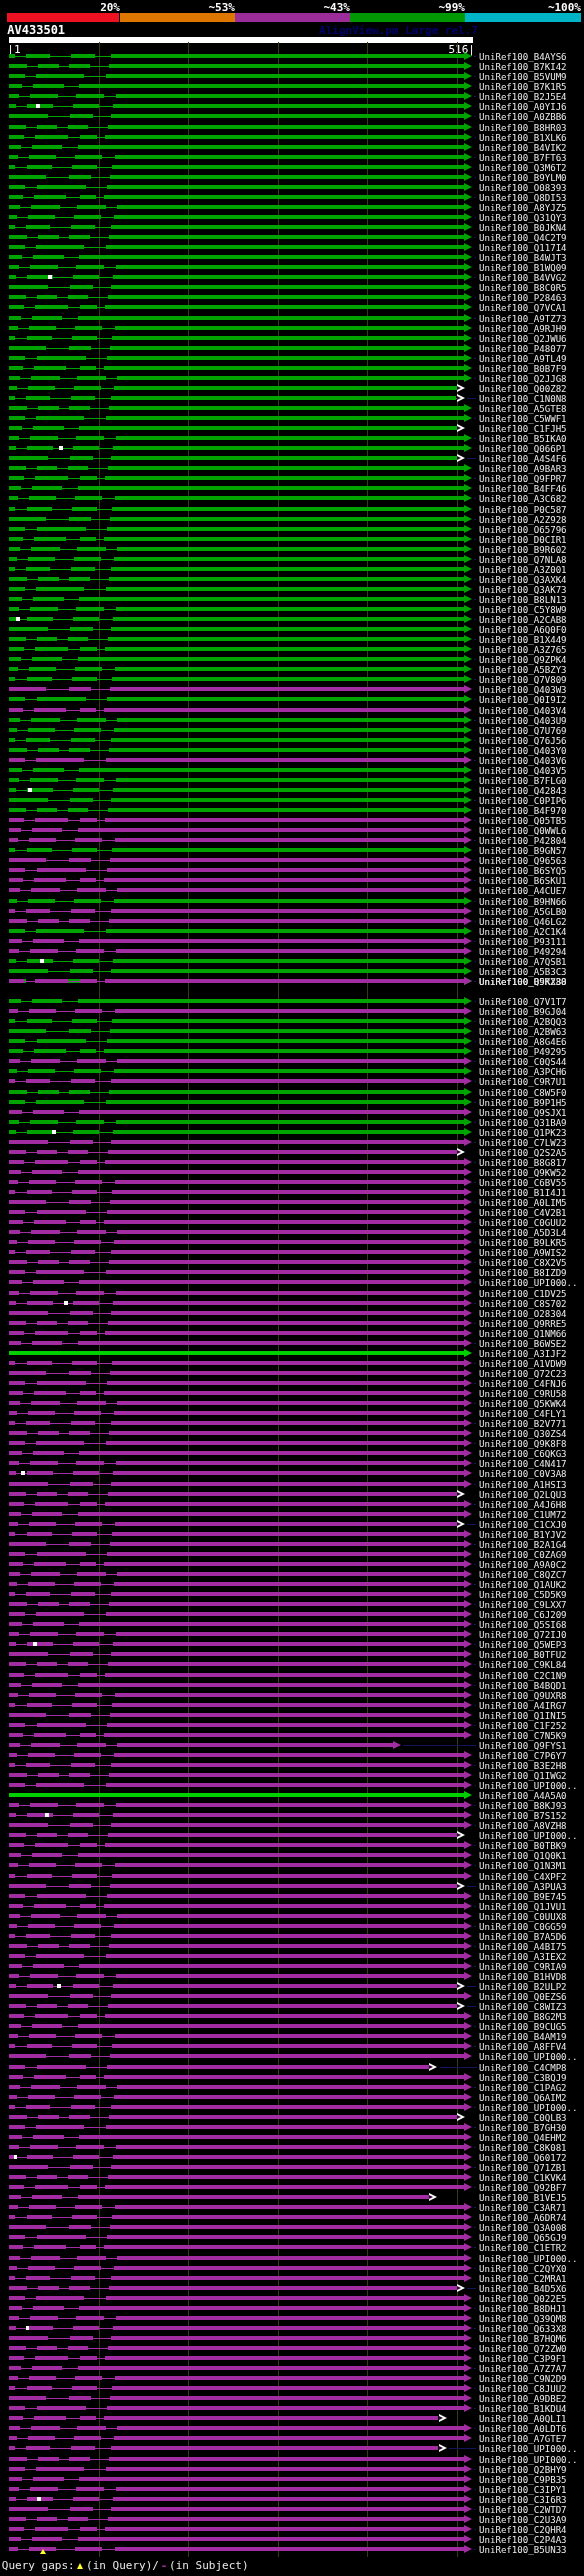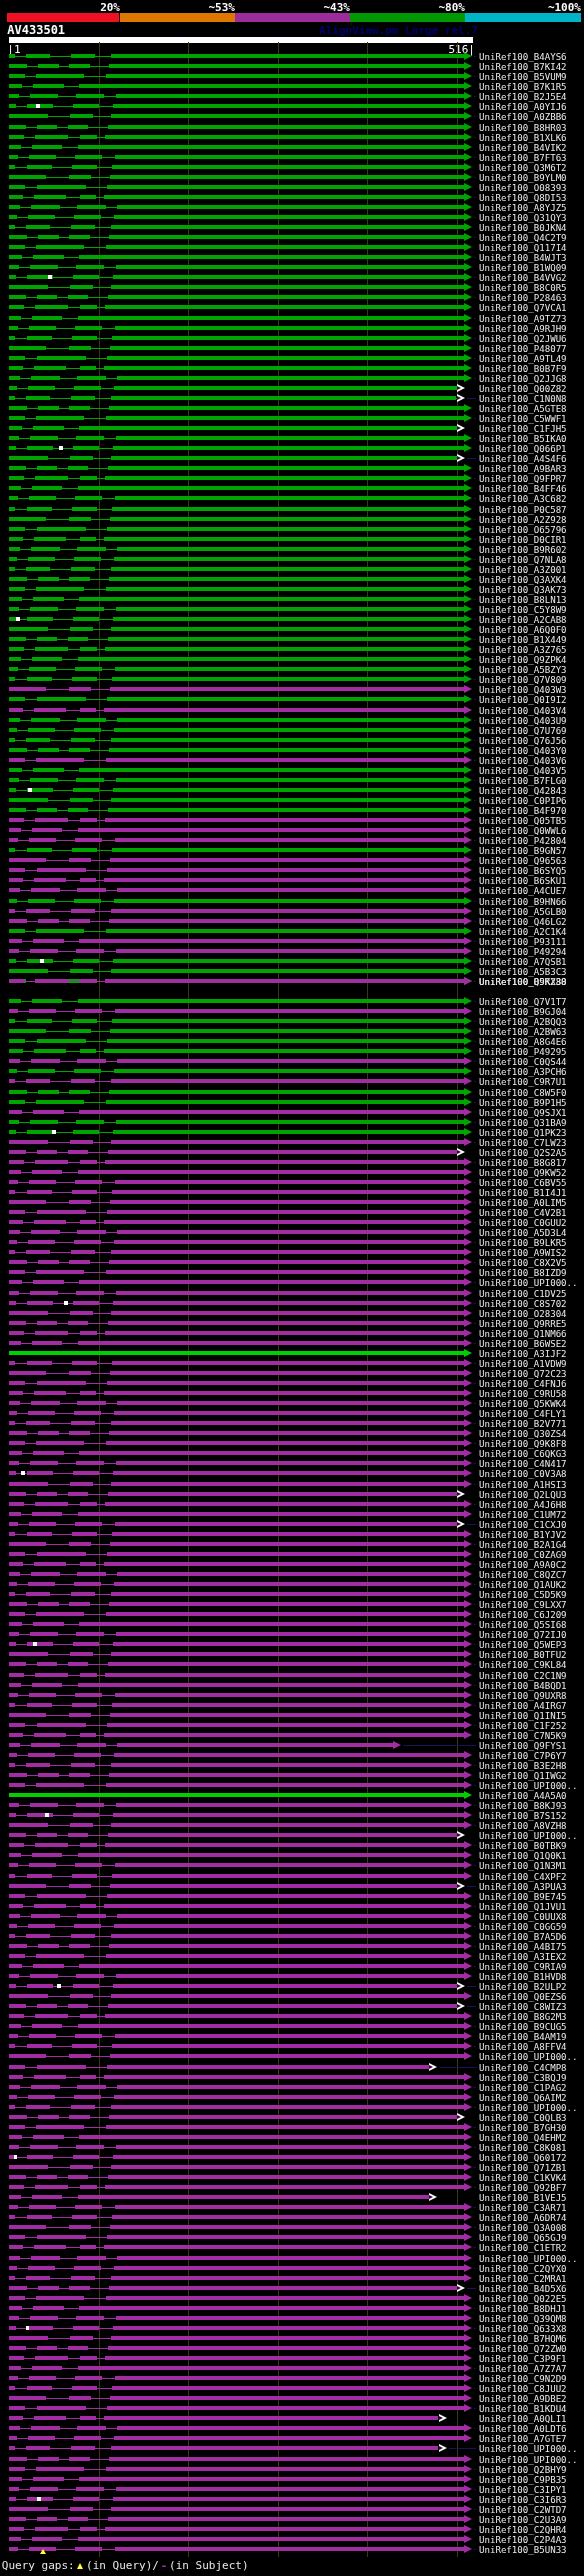--- a/index.html
+++ b/index.html
@@ -36,21 +36,21 @@
   .tick{position:absolute;background:#fff;}
 </style>
 </head>
 <body>
 
 <div class="wrap">
 
   <div class="pct" style="left:56px">20%</div>
   <div class="pct" style="left:171px">~53%</div>
   <div class="pct" style="left:286px">~43%</div>
-  <div class="pct" style="left:401px">~80%</div>
+  <div class="pct" style="left:401px">~99%</div>
   <div class="pct" style="left:517px">~100%</div>
 
   <div class="kseg" style="left: 7.3px; width: 112px; background: rgb(238, 17, 34);"></div>
   <div class="kseg" style="left: 120px; width: 115px; background: rgb(221, 119, 0);"></div>
   <div class="kseg" style="left: 235px; width: 115px; background: rgb(155, 45, 155);"></div>
   <div class="kseg" style="left: 350px; width: 115px; background: rgb(0, 153, 3);"></div>
   <div class="kseg" style="left: 465px; width: 116px; background: rgb(0, 180, 200);"></div>
 
   <div class="title">AV433501</div>
   <div class="wm">AlignView.pm Large rel.7</div>

